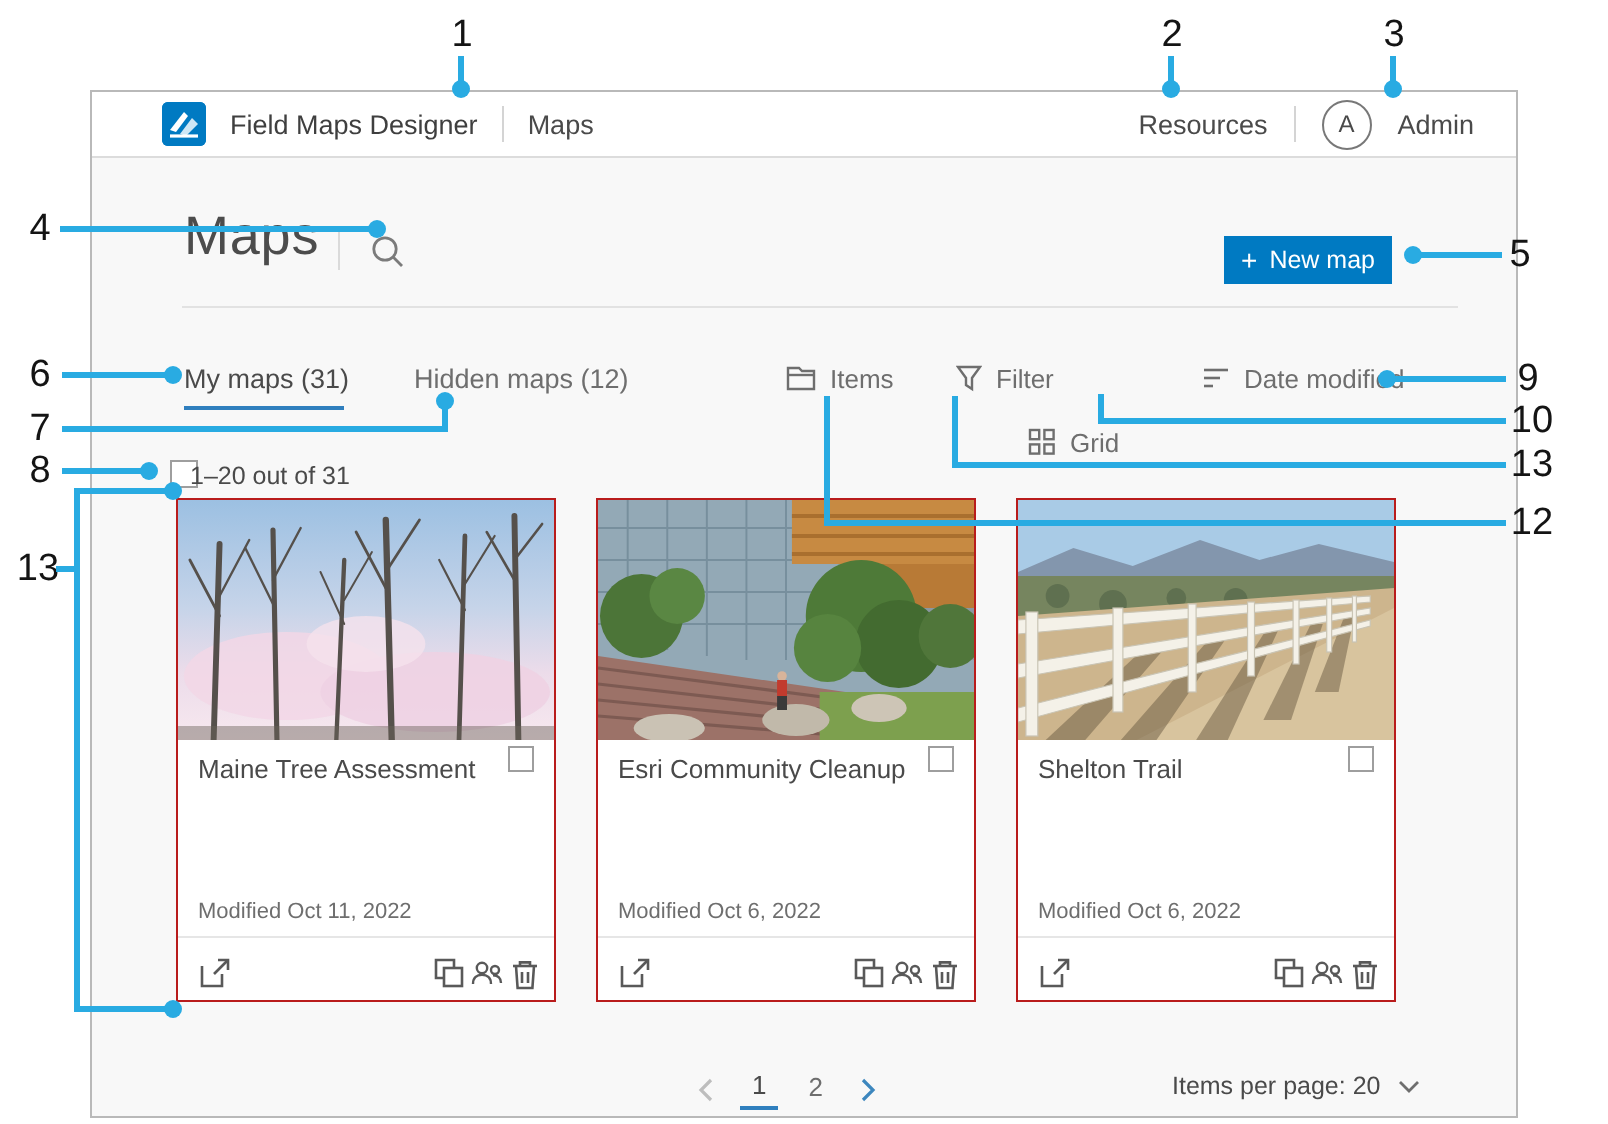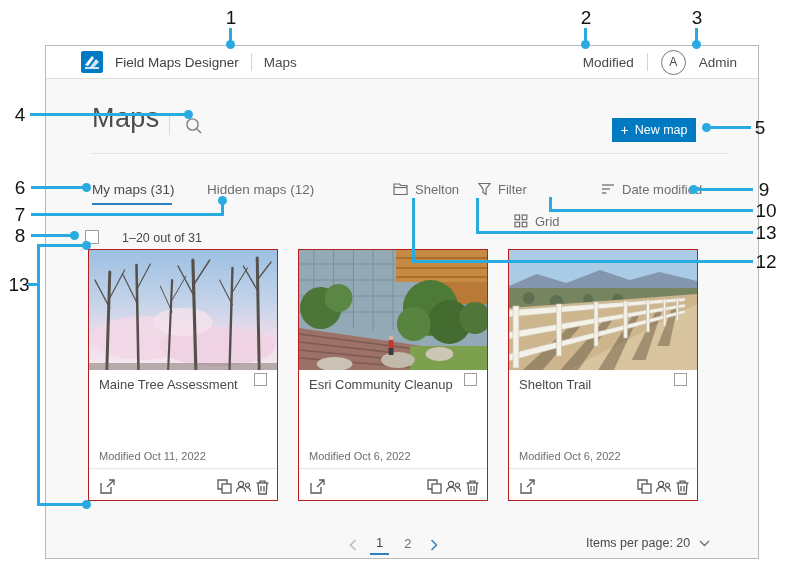--- a/index.html
+++ b/index.html
@@ -27,21 +27,21 @@
   .tab1{position:absolute;left:46px;top:103px;font-size:13.5px;color:#4a4a4a;cursor:pointer;}
   .tab1-underline{position:absolute;left:46px;top:124px;width:80px;height:2px;background:#2f7fbe;}
   .tab2{position:absolute;left:161px;top:103px;font-size:13.5px;color:#6e6e6e;cursor:pointer;}
 
   .tool{position:absolute;top:101px;display:flex;align-items:center;gap:7px;font-size:13px;color:#6e6e6e;height:18px;cursor:pointer;}
   .tool svg{display:block;}
   #tool-folder{left:347px;} #tool-filter{left:432px;} #tool-grid{left:468px;margin-top:32px;} #tool-sort{left:555px;}
 
   .cb{background:#fff;border:1px solid #9e9e9e;box-sizing:border-box;cursor:pointer;}
   .sel-cb{position:absolute;left:39px;top:151px;width:14px;height:14px;}
-  .sel-label{position:absolute;left:76px;top:152px;font-size:12.5px;color:#4a4a4a;}
+  .sel-label{position:absolute;left:49px;top:152px;font-size:12.5px;color:#4a4a4a;}
 
   .card{position:absolute;top:170px;width:190px;height:252px;background:#fff;border:1px solid #b91c1c;box-sizing:border-box;}
   .card1{left:42px;} .card2{left:252px;} .card3{left:462px;}
   .thumb{position:absolute;left:0;top:0;width:100%;height:120px;overflow:hidden;cursor:pointer;}
   .thumb svg{display:block;width:100%;height:100%;}
   .card-title{position:absolute;left:10px;top:127px;font-size:13px;color:#4a4a4a;cursor:pointer;}
   .card-cb{position:absolute;right:10px;top:123px;width:13px;height:13px;}
   .card-mod{position:absolute;left:10px;top:200px;font-size:11px;color:#6e6e6e;}
   .card-hr{position:absolute;left:0;top:218px;width:100%;height:1px;background:#e6e6e6;}
   .ic{position:absolute;width:17px;height:17px;cursor:pointer;}
@@ -75,21 +75,21 @@
             <path d="M4 14 L11 5 L13 7 L7 15 Z" fill="#fff"></path>
             <path d="M9 16 L15 8 L18 11 L12 17 Z" fill="#cfe7f5"></path>
             <path d="M4 17 h14" stroke="#fff" stroke-width="1.6"></path>
           </svg>
         </span>
         <span class="app-title">Field Maps Designer</span>
         <span class="vdiv"></span>
         <span class="nav-item">Maps</span>
       </div>
       <div class="hdr-right">
-        <span class="nav-item">Modified</span>
+        <span class="nav-item">Resources</span>
         <span class="vdiv"></span>
         <span class="avatar">A</span>
         <span class="nav-item">Admin</span>
       </div>
     </div>
 
     <div class="content">
 
       <div class="page-title">Maps</div>
       <div class="t-div"></div>
@@ -110,21 +110,21 @@
       <div class="tab1-underline"></div>
       <div class="tab2">Hidden maps (12)</div>
 
       <div class="tool" id="tool-folder">
         <span>
           <svg width="15" height="13" viewBox="0 0 15 13" fill="none" stroke="#6e6e6e" stroke-width="1.2">
             <path d="M1 3.5 V11.5 H14 V2.5 H8 L6.5 1 H1 Z"></path>
               <path d="M1 4.5 H14"></path>
           </svg>
         </span>
-        <span>Shelton</span>
+        <span>Items</span>
       </div>
       <div class="tool" id="tool-filter">
         <span>
           <svg width="13" height="14" viewBox="0 0 13 14" fill="none" stroke="#6e6e6e" stroke-width="1.2">
             <path d="M1 1.5 H12 L8 7 V12.5 L5 10.5 V7 Z"></path>
           </svg>
         </span>
         <span>Filter</span>
       </div>
       <div class="tool" id="tool-grid">

